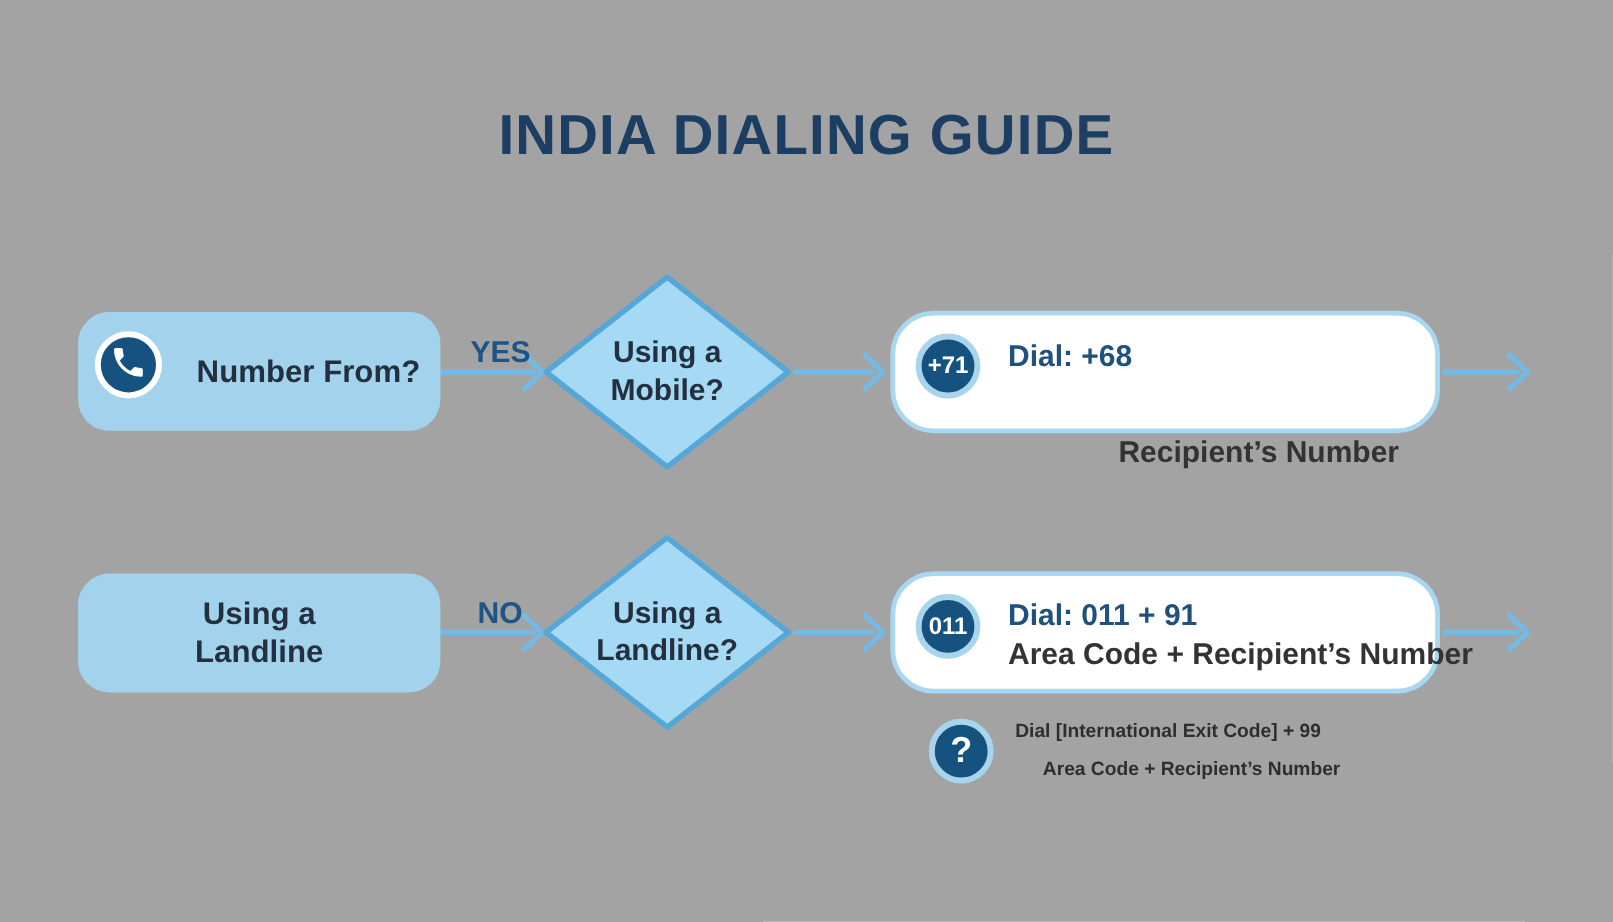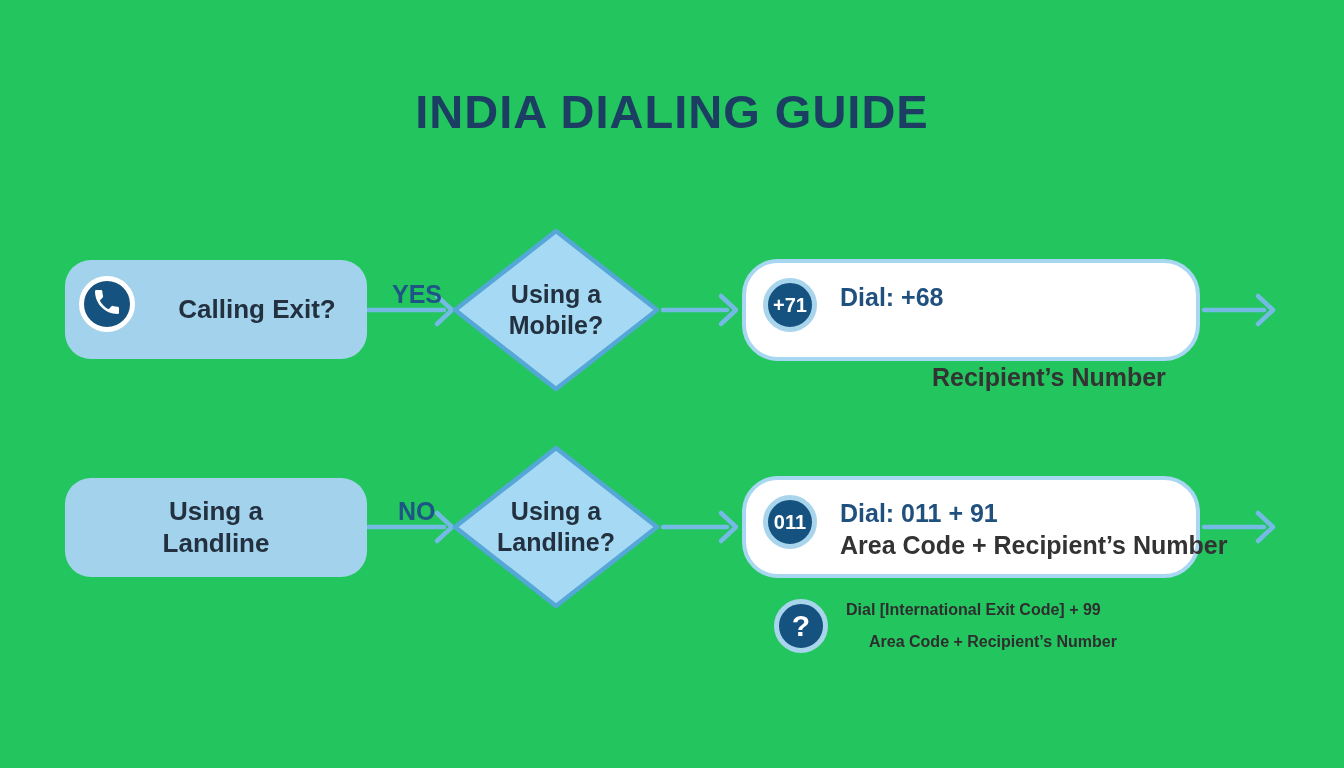--- a/index.html
+++ b/index.html
@@ -1,19 +1,19 @@
 <!DOCTYPE html>
 <html><head>
 <meta charset="utf-8">
 <style>
   * { margin: 0; padding: 0; box-sizing: border-box; }
   html, body { width: 1344px; height: 768px; }
   body { font-family: "Liberation Sans", sans-serif; background: #fdfeff; overflow: hidden; }
 
-  .canvas { position: relative; width: 1344px; height: 768px; background: #22c55e; }
+  .canvas { position: relative; width: 1344px; height: 768px; background: #a3a3a3; }
 
   .title {
     position: absolute; top: 84px; left: 0; right: 0;
     text-align: center; font-size: 47px; font-weight: 800;
     color: #1c3e63; letter-spacing: 1px;
   }
 
   .svg-layer { position: absolute; top: 0; left: 0; width: 1344px; height: 768px; }
 
   .src-box {
@@ -119,21 +119,21 @@
   </svg>
 
   <div class="src-box r1">
     <div class="icon-circle">
       <span>
         <svg width="32" height="32" viewBox="0 0 24 24">
           <path fill="#ffffff" d="M6.62 10.79c1.44 2.83 3.76 5.14 6.59 6.59l2.2-2.2c.27-.27.67-.36 1.02-.24 1.12.37 2.33.57 3.57.57.55 0 1 .45 1 1V20c0 .55-.45 1-1 1-9.39 0-17-7.61-17-17 0-.55.45-1 1-1h3.5c.55 0 1 .45 1 1 0 1.25.2 2.45.57 3.57.11.35.03.74-.25 1.02l-2.2 2.2z"></path>
         </svg>
       </span>
     </div>
-    <div class="src-label">Calling Exit?</div>
+    <div class="src-label">Number From?</div>
   </div>
 
   <div class="branch-label r1">YES</div>
 
   <div class="diamond-label r1">
     <div>Using a</div>
     <div>Mobile?</div>
   </div>
 
   <div class="result-box r1">

